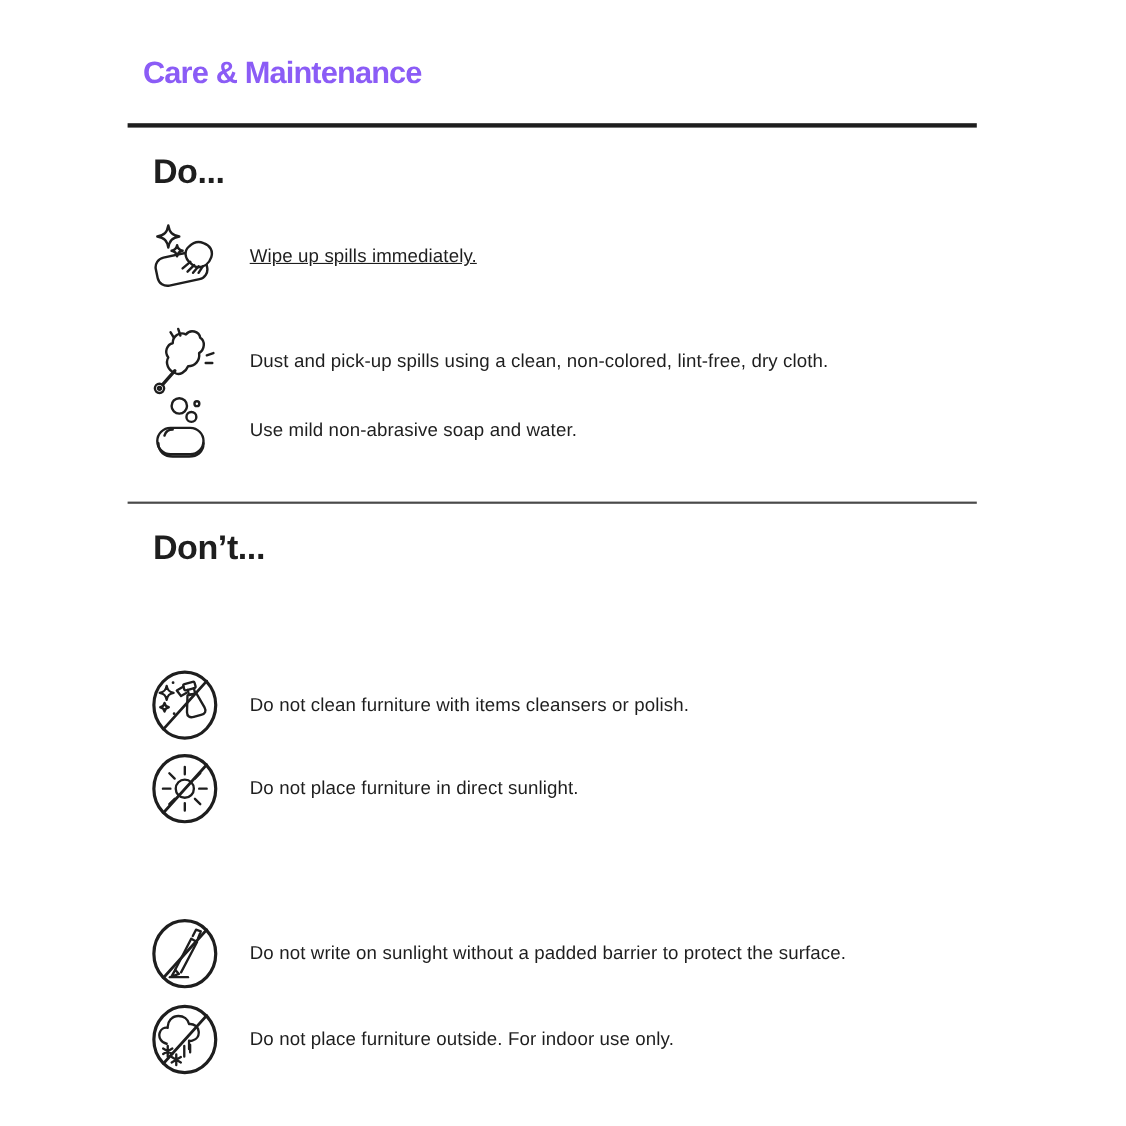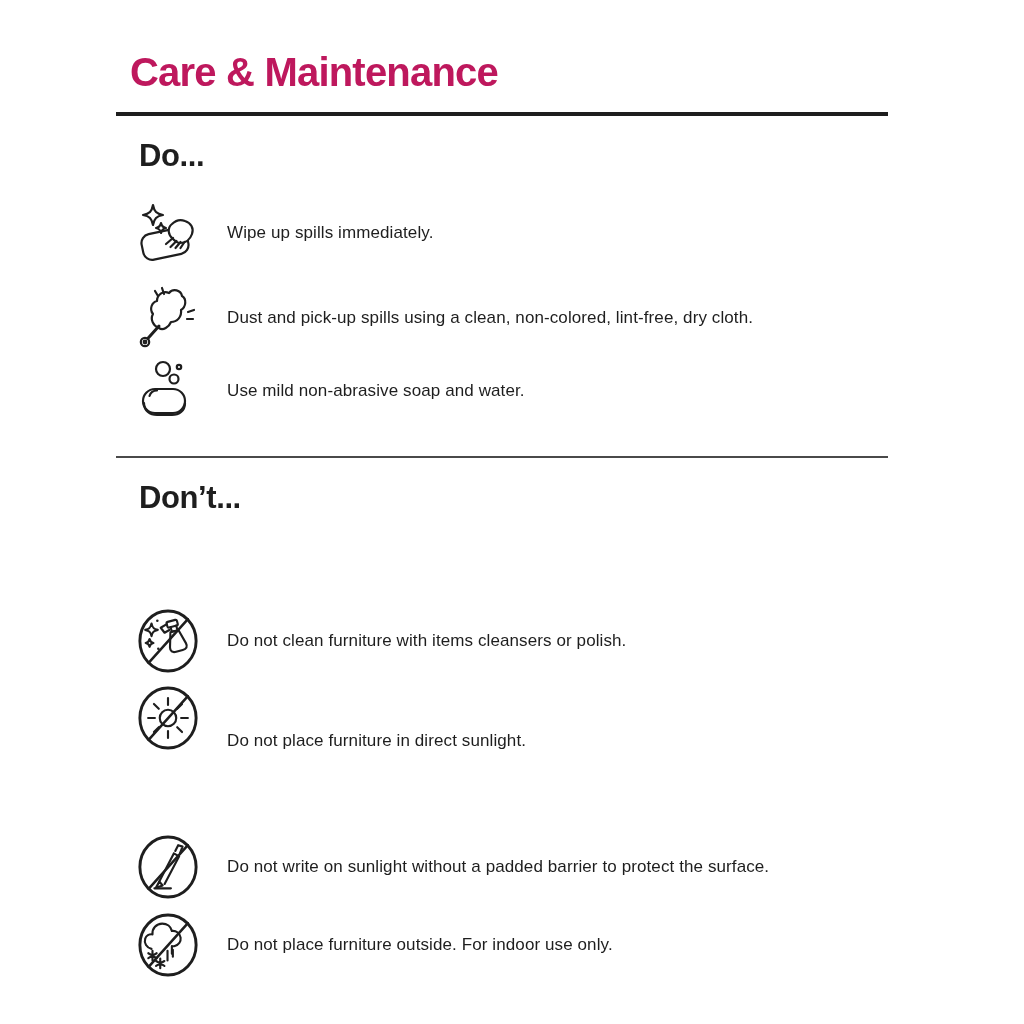--- a/index.html
+++ b/index.html
@@ -2,43 +2,43 @@
 <html><head>
 <meta charset="utf-8">
 <style>
   html,body{margin:0;padding:0;background:#ffffff;width:1024px;height:1024px;overflow:hidden;}
   .page{
     position:relative;width:1024px;height:1024px;background:#ffffff;
     font-family:"Liberation Sans","DejaVu Sans",sans-serif;color:#1e1e1e;
   }
   .title{
     position:absolute;left:130px;top:52px;margin:0;
-    font-size:40px;font-weight:bold;letter-spacing:-0.8px;line-height:1;color:#be185d;
+    font-size:28px;font-weight:bold;letter-spacing:-0.8px;line-height:1;color:#8b5cf6;
   }
   .rule{position:absolute;left:116px;width:772px;background:#1e1e1e;}
   .rule.thick{top:112px;height:4px;}
   .rule.thin{top:456px;height:2px;background:#4a4a4a;}
   .sec-h{
     position:absolute;left:139px;margin:0;
     font-size:31px;font-weight:bold;letter-spacing:-0.4px;line-height:1;color:#1e1e1e;
   }
   .do-h{top:140px;text-align:right;}
   .dont-h{top:482px;}
   .row{position:absolute;left:136px;display:flex;align-items:center;gap:27px;}
   .ic{flex:0 0 64px;width:64px;display:flex;align-items:center;justify-content:center;}
   .ic svg{display:block;}
   .txt{font-size:17px;line-height:1.25;letter-spacing:0.1px;color:#1e1e1e;white-space:nowrap;}
   
-  .r1{top:200px;height:66px;}
-  .r2{top:284px;height:68px;text-align:right;}
+  .r1{top:200px;height:66px;text-decoration:underline;}
+  .r2{top:295px;height:68px;text-align:right;}
   .r3{top:356px;height:70px;justify-content:space-between;}
   
   .r4{top:534px;height:68px;}
   .r5{top:607px;height:68px;}
-  .r6{top:683px;height:68px;align-items:flex-end;}
+  .r6{top:683px;height:68px;}
   .r7{top:757px;height:68px;}
   .r8{top:833px;height:68px;}
   .r9{top:911px;height:68px;}
   .stroke{fill:none;stroke:#1e1e1e;stroke-width:2.2;stroke-linecap:round;stroke-linejoin:round;}
   .ring{fill:none;stroke:#1e1e1e;stroke-width:3;}
   .slash{fill:none;stroke:#1e1e1e;stroke-width:2.6;stroke-linecap:round;}
   .whitefill{fill:#ffffff;stroke:#1e1e1e;stroke-width:2.2;stroke-linecap:round;stroke-linejoin:round;}
   .dot{fill:#1e1e1e;stroke:none;}
 </style>
 </head>

